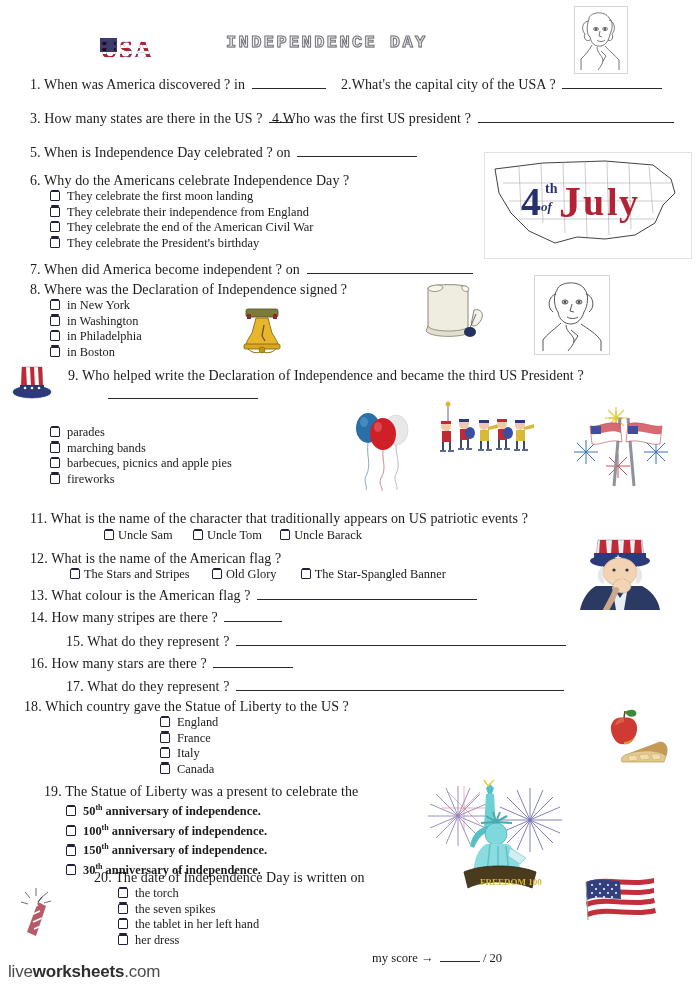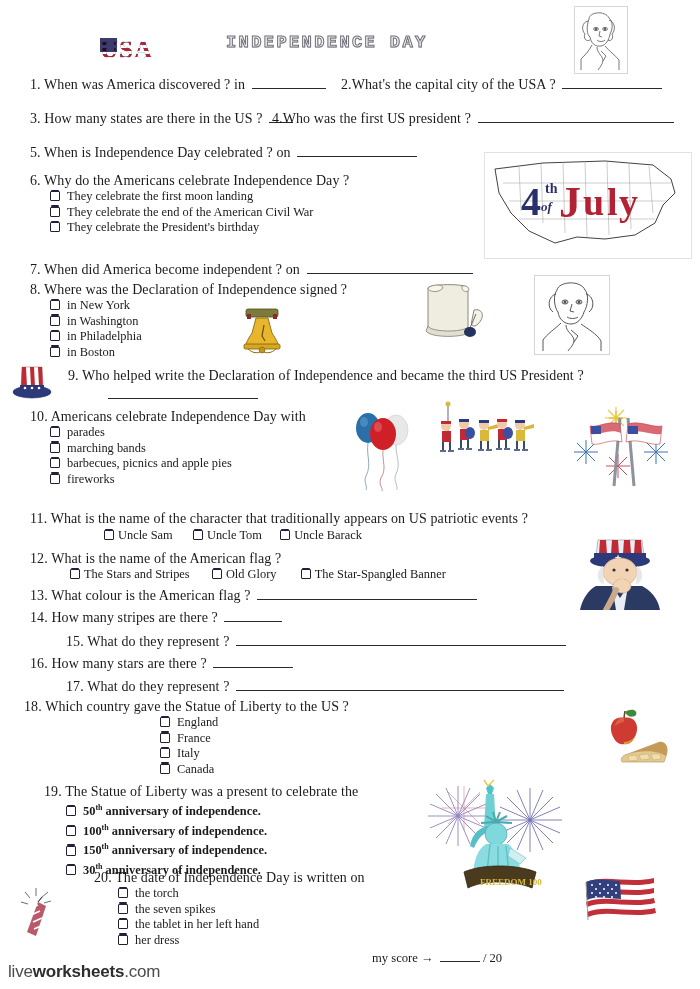--- a/index.html
+++ b/index.html
@@ -222,20 +222,21 @@
         <text x="134" y="62" font-size="38" fill="#b22234">y</text>
       </g>
     </svg>
   </div>
 
   <div class="q" style="left:30px;top:173px;">
     <span>6. Why do the Americans celebrate Independence Day ?</span>
   </div>
   <div class="opt" style="left:50px;top:189px;">
     <span class="opt-row"><span class="cb"></span><span>They celebrate the first moon landing</span></span>
+    <span class="opt-row"><span class="cb"></span><span>They celebrate their independence from England</span></span>
     <span class="opt-row"><span class="cb"></span><span>They celebrate the end of the American Civil War</span></span>
     <span class="opt-row"><span class="cb"></span><span>They celebrate the President's birthday</span></span>
   </div>
 
   <div class="q" style="left:30px;top:262px;">
     <span>7. When did America become independent ? on</span>
     <span class="blank" style="width:166px;"></span>
   </div>
 
   <div class="q" style="left:30px;top:282px;">
@@ -305,23 +306,20 @@
       <circle cx="15" cy="25" r="1.3" fill="#ffffff"></circle>
       <circle cx="22" cy="25" r="1.3" fill="#ffffff"></circle>
       <circle cx="29" cy="25" r="1.3" fill="#ffffff"></circle>
     </svg>
   </div>
   <div class="q" style="left:68px;top:368px;">
     <span>9. Who helped write the Declaration of Independence and became the third US President ?</span>
   </div>
   <div class="rule" style="left:108px;top:398px;width:150px;"></div>
 
-  <div class="q" style="left:30px;top:409px;">
-    <span>10. Americans celebrate Independence Day with</span>
-  </div>
   <div class="opt" style="left:50px;top:425px;">
     <span class="opt-row"><span class="cb"></span><span>parades</span></span>
     <span class="opt-row"><span class="cb"></span><span>marching bands</span></span>
     <span class="opt-row"><span class="cb"></span><span>barbecues, picnics and apple pies</span></span>
     <span class="opt-row"><span class="cb"></span><span>fireworks</span></span>
   </div>
 
   <div class="art" style="left:352px;top:408px;width:62px;height:84px;">
     <svg width="62" height="84" viewBox="0 0 62 84">
       <ellipse cx="16" cy="20" rx="12" ry="15" fill="#2b6fa8"></ellipse>

